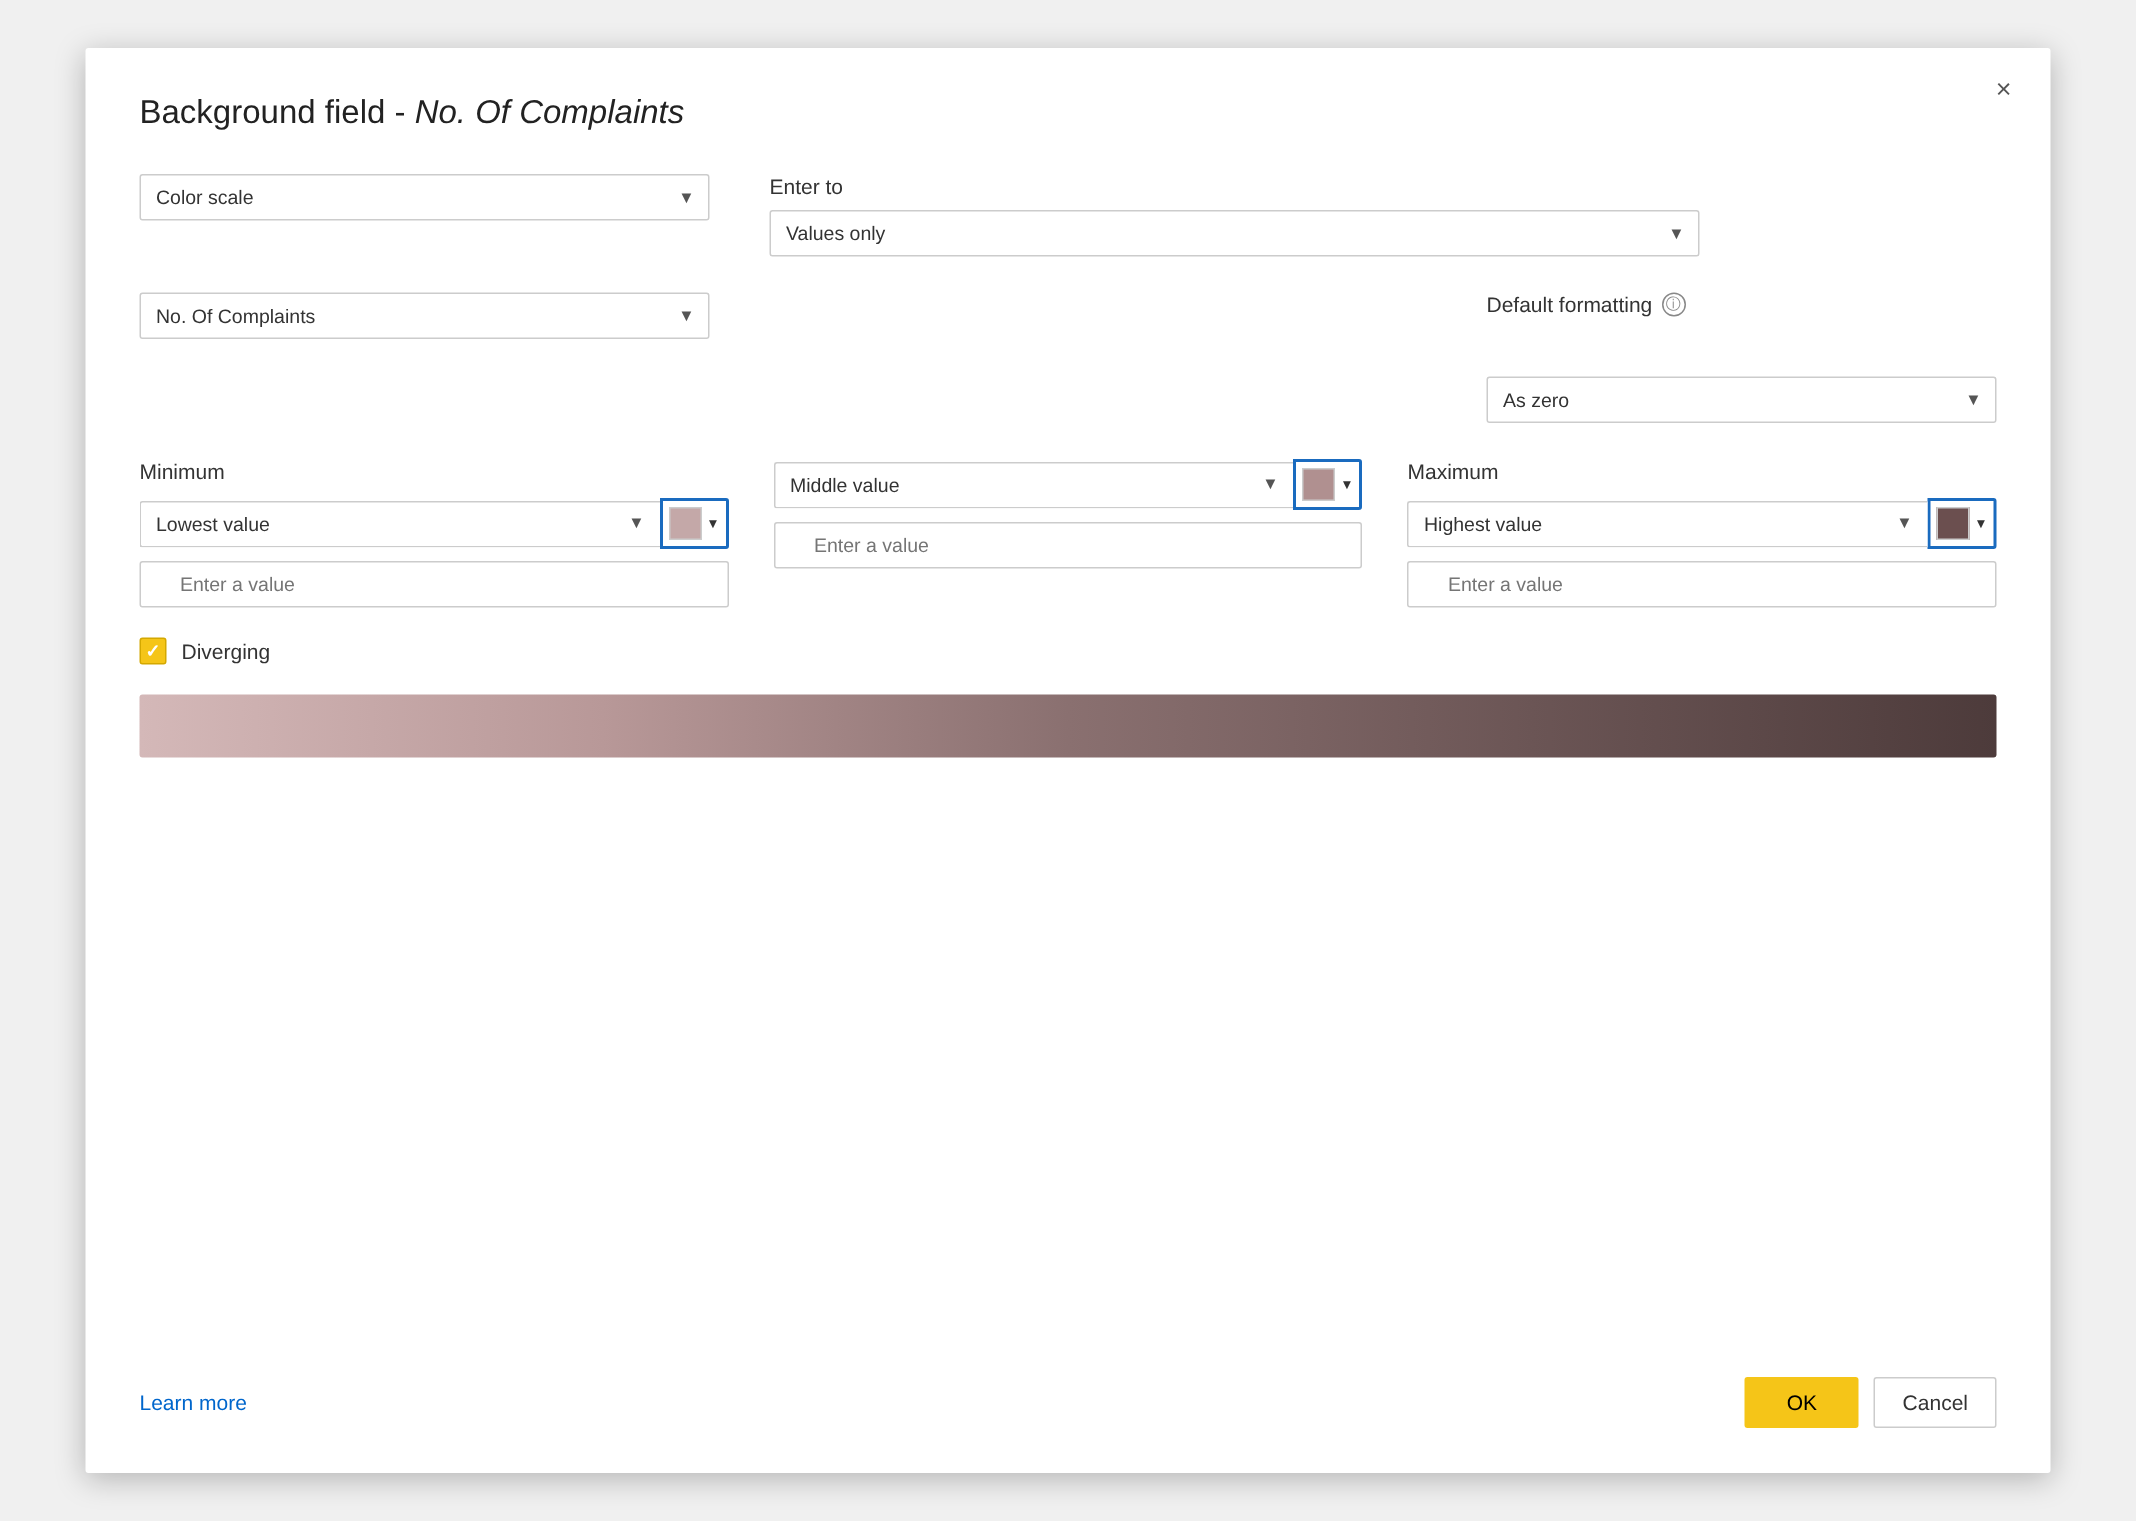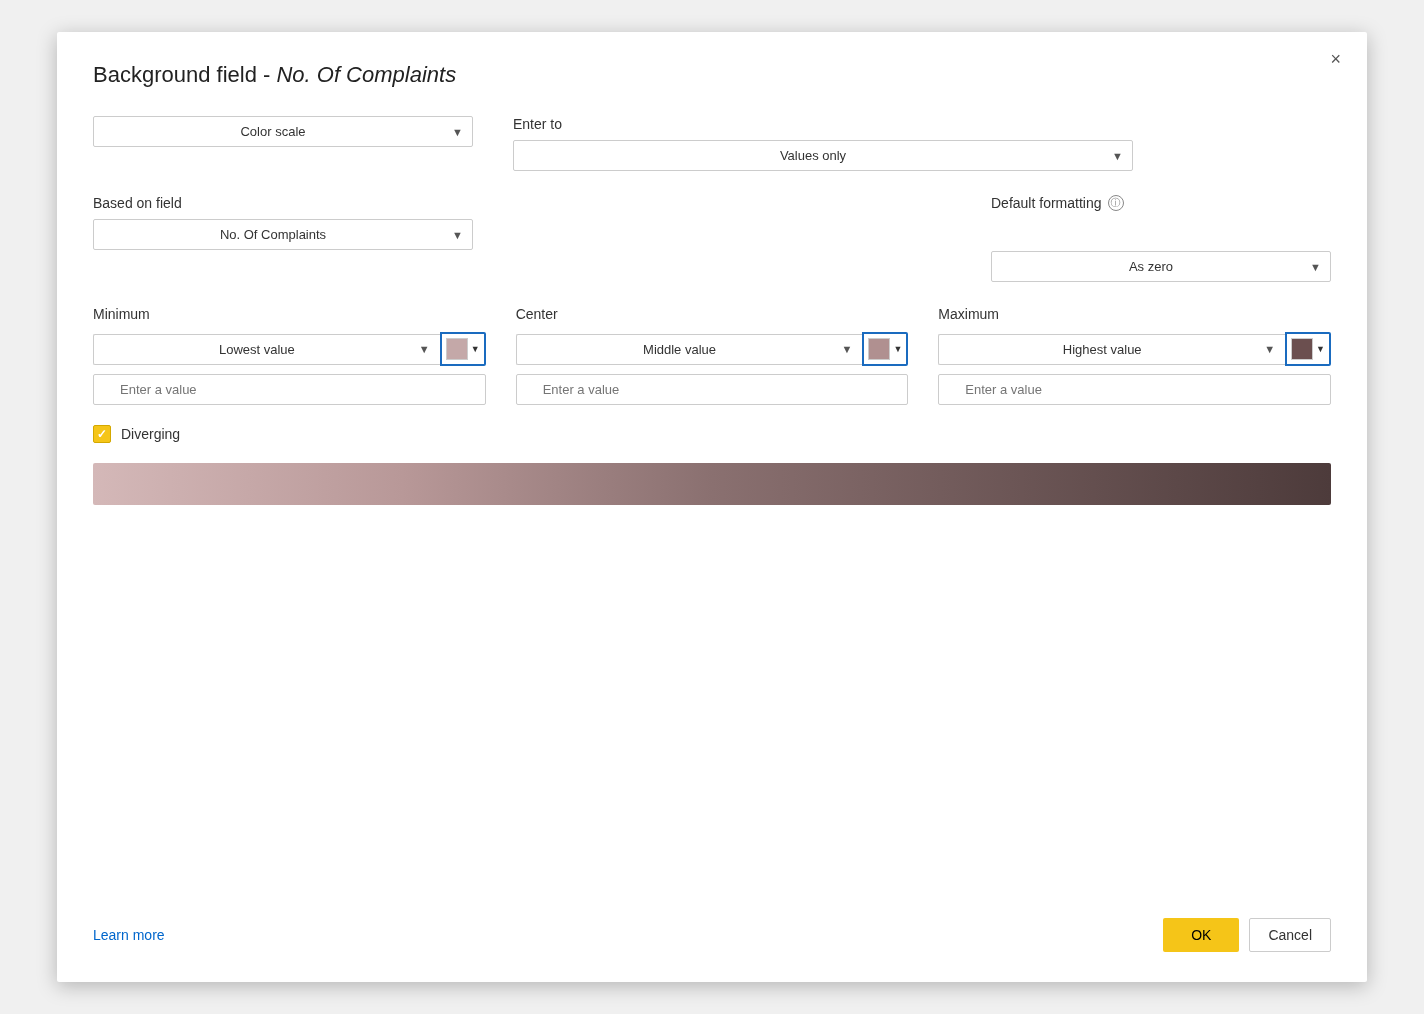--- a/index.html
+++ b/index.html
@@ -124,21 +124,20 @@
       padding: 7px 30px 7px 10px;
       border: 1px solid #ccc;
       border-radius: 2px;
       background: #fff;
       font-size: 13px;
       color: #333;
       appearance: none;
       -webkit-appearance: none;
       cursor: pointer;
       outline: none;
-      text-align: center;
     }
 
     .select-arrow {
       position: absolute;
       right: 10px;
       top: 50%;
       transform: translateY(-50%);
       pointer-events: none;
       color: #555;
       font-size: 11px;
@@ -334,21 +333,20 @@
             <option>Header</option>
             <option>Totals</option>
           </select>
           <span class="select-arrow">▼</span>
         </div>
       </div>
     </div>
 
     <div class="row">
       <div class="field-group wide">
-        <label class="field-label">Based on field</label>
         <div class="select-wrapper">
           <select>
             <option>No. Of Complaints</option>
           </select>
           <span class="select-arrow">▼</span>
         </div>
       </div>
 
       <div class="spacer"></div>
 
@@ -385,21 +383,20 @@
           </div>
           <button class="color-picker-btn">
             <span class="color-swatch" style="background:#c4a8a8;"></span>
             <span class="dropdown-arrow-small">▼</span>
           </button>
         </div>
         <input class="value-input" type="text" placeholder="Enter a value" style="">
       </div>
 
       <div class="col-section">
-        <div class="col-section-title">Center</div>
         <div class="color-select-row">
           <div class="select-wrapper">
             <select>
               <option>Middle value</option>
               <option>Number</option>
               <option>Percent</option>
               <option>Percentile</option>
               <option>Formula</option>
             </select>
             <span class="select-arrow">▼</span>

